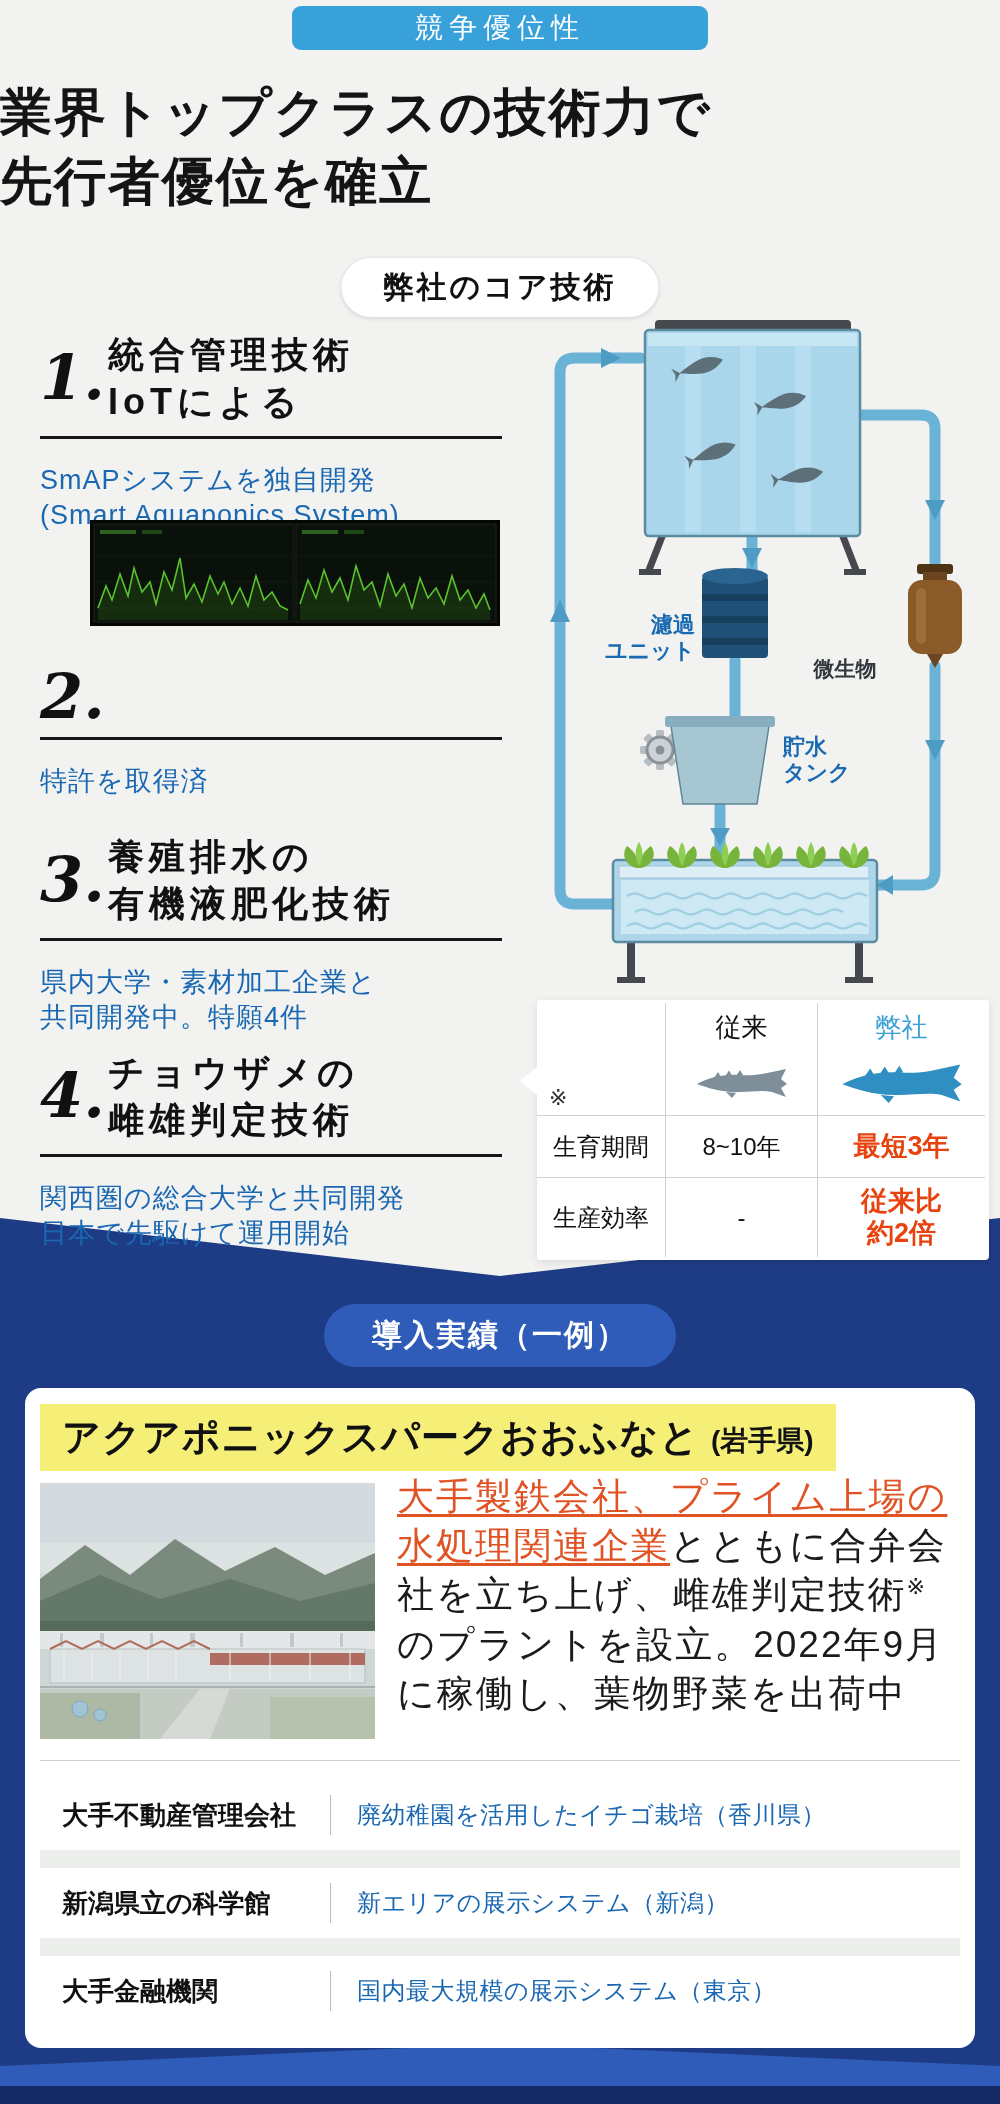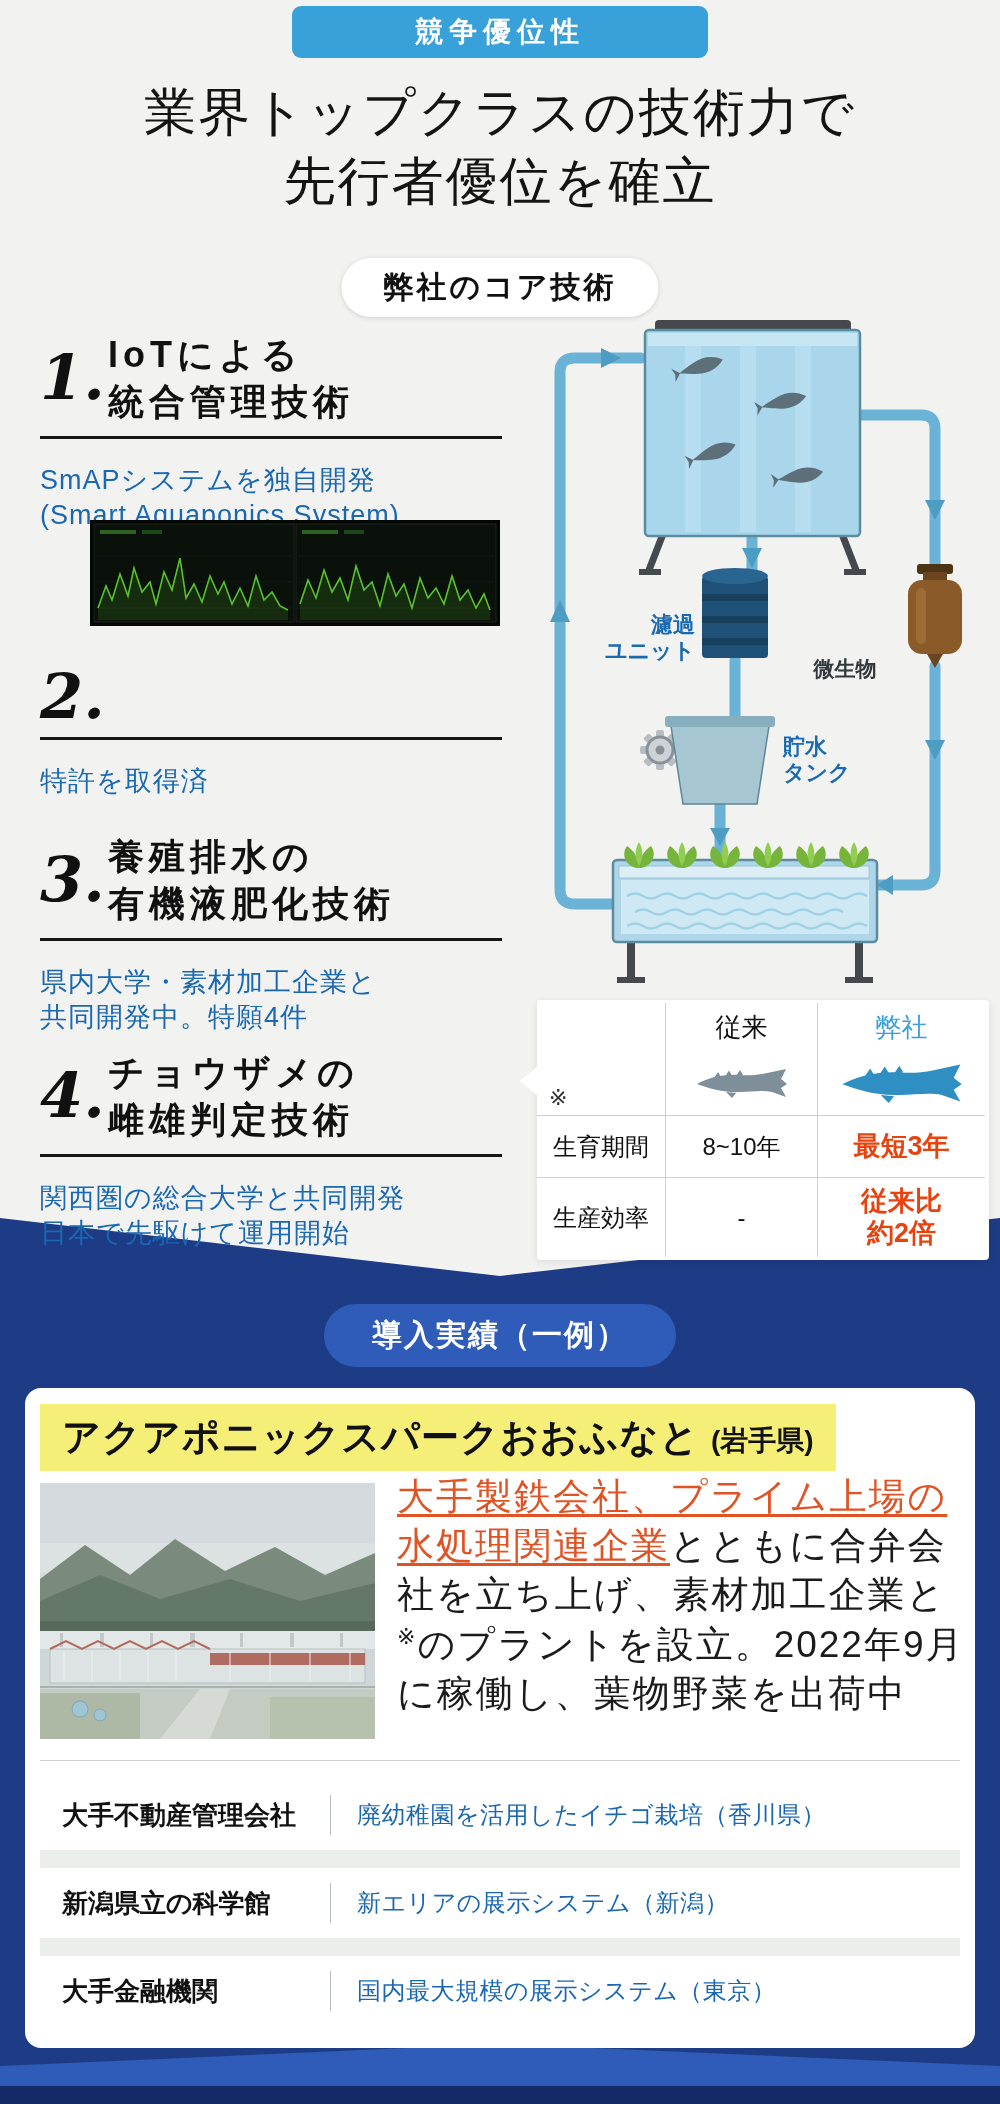--- a/index.html
+++ b/index.html
@@ -5,27 +5,27 @@
   html,body { margin:0; padding:0; background:#f2f3f1; }
   .page {
     position:relative; width:1000px; height:2104px; overflow:hidden;
     background:#f2f3f1;
     font-family:"Liberation Sans","DejaVu Sans",sans-serif;
     color:#111;
   }
   
   .top-badge {
     position:absolute; top:6px; left:50%; transform:translateX(-50%);
-    width:416px; height:52px; background:#38a1d9; border-radius:9px;
+    width:416px; height:44px; background:#38a1d9; border-radius:9px;
     display:flex; align-items:center; justify-content:center;
-    color:#fff; font-size:28px; font-weight:bold; letter-spacing:6px; z-index:3;
+    color:#fff; font-size:28px; font-weight:normal; letter-spacing:6px; z-index:3;
   }
   .main-title {
-    position:absolute; top:78px; left:0; width:100%; text-align:center;
-    font-size:52px; font-weight:normal; line-height:1.32; letter-spacing:2px; color:#141414;
+    position:absolute; top:78px; left:0; width:100%; 
+    font-size:52px; font-weight:bold; line-height:1.32; letter-spacing:2px; color:#141414;
   }
   .core-pill {
     position:absolute; top:258px; left:50%; transform:translateX(-50%);
     background:#fff; border-radius:30px; padding:9px 42px;
     font-size:30px; font-weight:bold; letter-spacing:3px;
     box-shadow:0 1px 5px rgba(0,0,0,.14); z-index:3;
   }
   
   .tech-item { position:absolute; left:40px; width:462px; z-index:2; }
   .t-head {
@@ -122,22 +122,22 @@
   </div>
 
   <div class="core-pill">
     <span>弊社のコア技術</span>
   </div>
 
   <div class="tech-item" style="top:332px;">
     <div class="t-head">
       <div class="t-num">1.</div>
       <div class="t-ttl">
+        <div>統合管理技術</div>
         <div>IoTによる</div>
-        <div>統合管理技術</div>
       </div>
     </div>
     <div class="t-sub">
       <div>SmAPシステムを独自開発</div>
       <div>(Smart Aquaponics System)</div>
     </div>
   </div>
 
   <div class="dashboard">
     <svg width="410" height="106" viewBox="0 0 410 106">
@@ -385,21 +385,21 @@
         <line x1="0" y1="204" x2="335" y2="204" stroke="#aab2ad" stroke-width="2"></line>
         <rect x="0" y="206" width="335" height="50" fill="#c3cbc2"></rect>
         <polygon points="120,256 160,206 190,206 170,256" fill="#d6dad4"></polygon>
         <rect x="0" y="210" width="100" height="46" fill="#9fae8f" opacity="0.6"></rect>
         <rect x="230" y="214" width="105" height="42" fill="#aab89a" opacity="0.5"></rect>
         <circle cx="40" cy="226" r="8" fill="#9fc4d4" stroke="#7da8ba"></circle>
         <circle cx="60" cy="232" r="6" fill="#9fc4d4" stroke="#7da8ba"></circle>
       </svg>
     </div>
 
-    <p class="feature-body"><span class="f-link">大手製鉄会社、プライム上場の水処理関連企業</span><span>とともに合弁会社を立ち上げ、素材加工企業と</span><span class="f-sup">※</span><span>のプラントを設立。2022年9月に稼働し、葉物野菜を出荷中</span></p>
+    <p class="feature-body"><span class="f-link">大手製鉄会社、プライム上場の水処理関連企業</span><span>とともに合弁会社を立ち上げ、雌雄判定技術</span><span class="f-sup">※</span><span>のプラントを設立。2022年9月に稼働し、葉物野菜を出荷中</span></p>
 
     <div class="card-divider"></div>
 
     <div class="rows-wrap">
       <div class="client-row">
         <div class="c-name">大手不動産管理会社</div>
         <div class="c-div"></div>
         <div class="c-desc">廃幼稚園を活用したイチゴ栽培（香川県）</div>
       </div>
       <div class="client-row">

